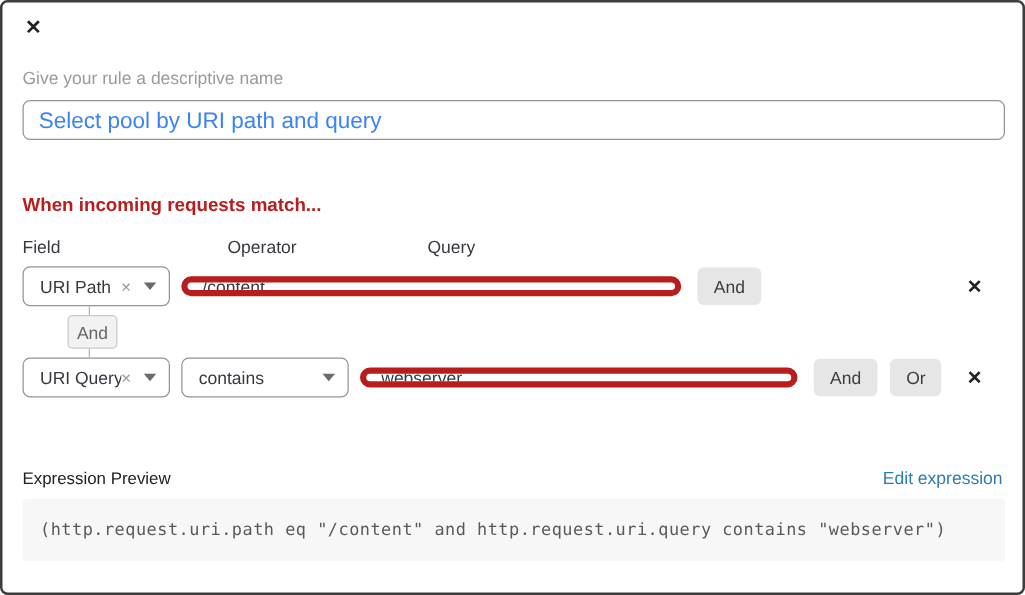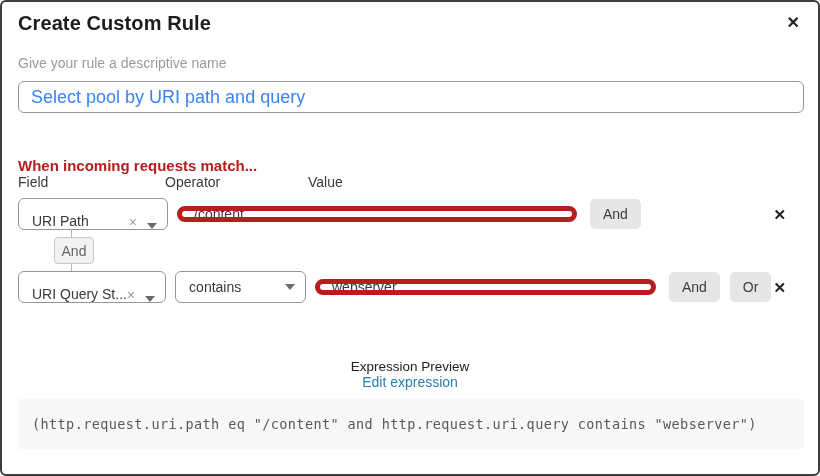--- a/index.html
+++ b/index.html
@@ -66,22 +66,24 @@
   }
   
   .match-heading {
     margin-top: 44px;
     font-size: 15px;
     font-weight: 700;
     color: #b91c1c;
   }
   .column-labels {
     display: flex;
-    font-size: 14px;
-    color: #36393f;
+    margin-top: 16px;
+    font-size: 14px;
+    color: #36393f;
+    gap: 17px;
   }
   .col-field    { width: 147px; }
   .col-operator { width: 143px; }
   .col-value    { }
   .cond-row {
     display: flex;
     align-items: center;
     margin-top: 8px;
     padding-right: 14px;
   }
@@ -90,21 +92,21 @@
     border: 1px solid #949494;
     border-radius: 6px;
     background: #fff;
     display: flex;
     align-items: center;
     padding: 0 10px 0 13px;
     font-size: 14px;
     color: #36393f;
     cursor: pointer;
   }
-  .select-field { width: 150px; margin-right: 9px; align-items: flex-end; }
+  .select-field { width: 118px; margin-right: 9px; }
   .select-operator { width: 134px; margin-right: 9px; }
   .select-label {
     flex: 1;
     white-space: nowrap;
     overflow: hidden;
   }
   .clear-x {
     color: #9a9a9a;
     font-size: 14px;
     margin-right: 10px;
@@ -177,21 +179,20 @@
     justify-content: center;
     font-size: 14px;
     color: #666;
   }
   
   .expression-header {
     display: flex;
     justify-content: space-between;
     align-items: center;
     margin-top: 56px;
-    flex-direction: column;
   }
   .expression-label {
     font-size: 13.5px;
     color: #222;
   }
   .edit-link {
     font-size: 14px;
     color: #2c7cb0;
     text-decoration: none;
     cursor: pointer;
@@ -212,35 +213,34 @@
     white-space: nowrap;
     overflow: hidden;
   }
 </style>
 </head>
 <body>
 
 <div class="dialog">
 
   <div class="dialog-header">
-    <div class="dialog-title">Create Custom Rule</div>
     <button class="dialog-close">✕</button>
   </div>
 
   <div class="rule-name-section">
     <div class="helper-text">Give your rule a descriptive name</div>
     <input class="rule-name-input" type="text" value="Select pool by URI path and query" style="">
   </div>
 
   <div class="match-heading">When incoming requests match...</div>
 
   <div class="column-labels">
     <div class="col-field">Field</div>
     <div class="col-operator">Operator</div>
-    <div class="col-value">Value</div>
+    <div class="col-value">Query</div>
   </div>
 
   <div class="cond-row">
     <div class="select-box select-field">
       <span class="select-label">URI Path</span>
       <span class="clear-x">×</span>
       <span class="caret"></span>
     </div>
     <input class="value-input value-wide" type="text" value="/content" style="">
     <button class="logic-btn">And</button>

